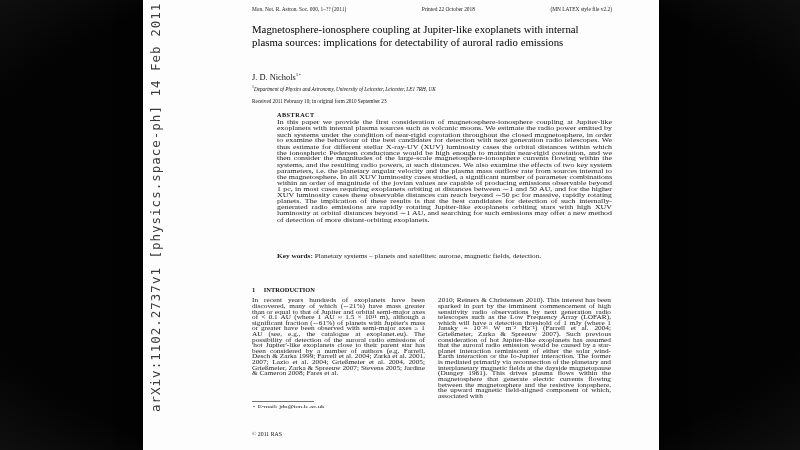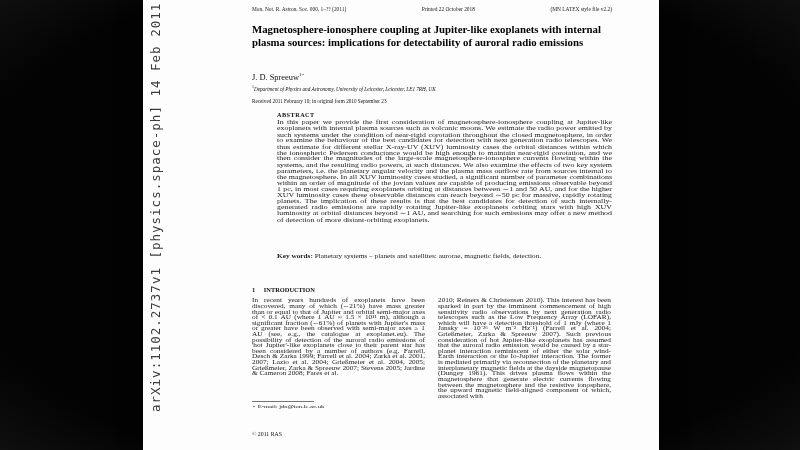--- a/index.html
+++ b/index.html
@@ -27,21 +27,21 @@
     font-size: 12.5px; letter-spacing: 1px;
     color: #3b3b3b; white-space: nowrap;
   }
   .header-line {
     position: absolute; left: 109px; top: 6px; width: 360px;
     display: flex; justify-content: space-between;
     font-size: 5.4px; color: #222;
   }
   .title {
     position: absolute; left: 109px; top: 23px; width: 352px;
-    font-weight: bold; font-size: 10.8px; line-height: 12.6px; color: #000;
+    font-weight: normal; font-size: 10.8px; line-height: 12.6px; color: #000;
   }
   .author { position: absolute; left: 109px; top: 71px; font-size: 8.4px; }
   .author sup { font-size: 5px; }
   .affil { position: absolute; left: 109px; top: 85px; font-size: 5.2px; font-style: italic; }
   .affil sup { font-size: 3.8px; font-style: normal; }
   .dates { position: absolute; left: 109px; top: 98px; font-size: 5.2px; }
   .abs-head { position: absolute; left: 134px; top: 111px; font-size: 6.2px; font-weight: bold; letter-spacing: .5px; }
   .squash {
     font-size: 7.3px; line-height: 7.8px; text-align: justify;
     transform: scaleY(0.72); transform-origin: 0 0; color: #1a1a1a;
@@ -69,21 +69,21 @@
 
   <div class="header-line">
     <span>Mon. Not. R. Astron. Soc. 000, 1–?? (2011)</span>
     <span>Printed 22 October 2018</span>
     <span>(MN LATEX style file v2.2)</span>
   </div>
 
   <div class="title">Magnetosphere-ionosphere coupling at Jupiter-like exoplanets with internal plasma sources: implications for detectability of auroral radio emissions</div>
 
   <div class="author">
-    <span>J. D. Spreeuw</span><sup>1⋆</sup>
+    <span>J. D. Nichols</span><sup>1⋆</sup>
   </div>
 
   <div class="affil">
     <sup>1</sup><span>Department of Physics and Astronomy, University of Leicester, Leicester, LE1 7RH, UK</span>
   </div>
 
   <div class="dates">Received 2011 February 10; in original form 2010 September 23</div>
 
   <div class="abs-head">ABSTRACT</div>
 

